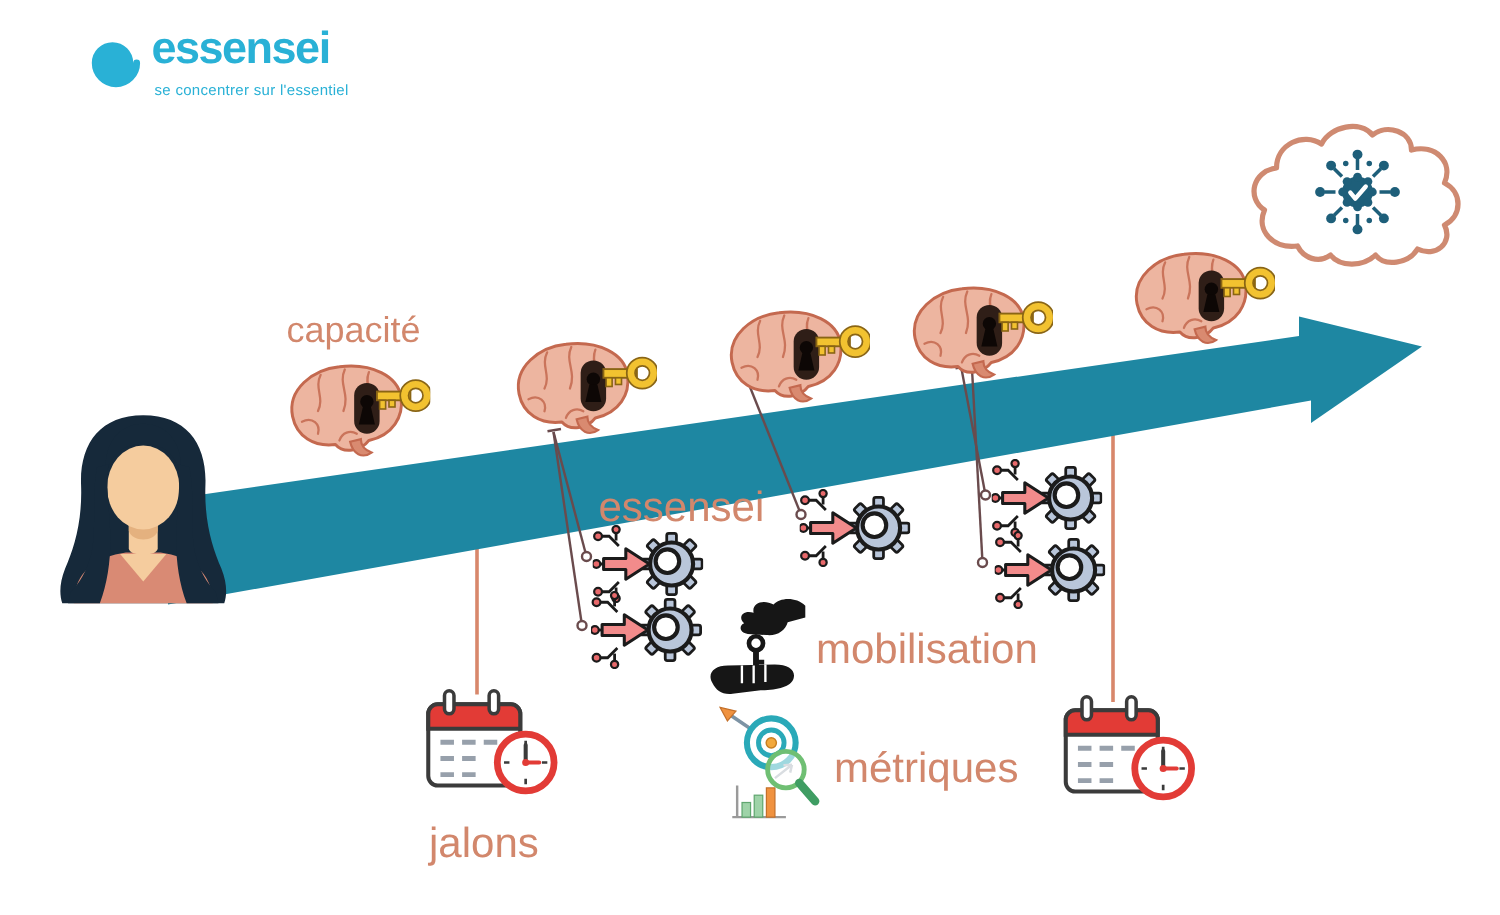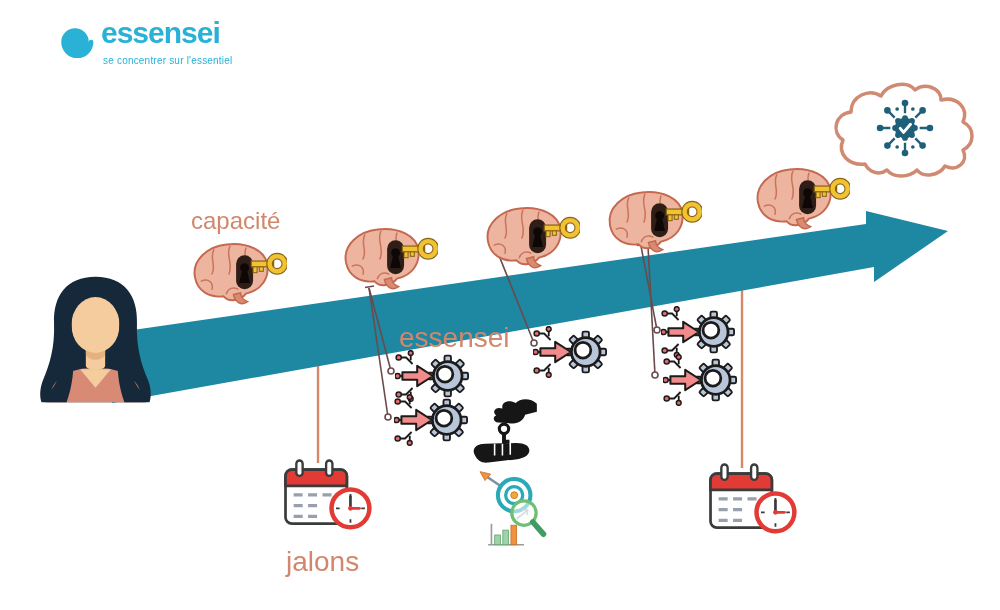--- a/index.html
+++ b/index.html
@@ -245,24 +245,26 @@
       <use href="#sym-gear"></use>
     </svg>
   <svg class="abs" style="left:663px;top:354px" width="74" height="52">
       <use href="#sym-gear"></use>
     </svg>
   <div class="lbl" style="left:399px;top:322px">essensei</div>
 
   <svg class="abs" style="left:467px;top:396px" width="74" height="72">
       <use href="#sym-hand"></use>
     </svg>
+  <div class="lbl" style="left:544px;top:417px">mobilisation</div>
 
   <svg class="abs" style="left:477px;top:470px" width="76" height="78">
       <use href="#sym-metrics"></use>
     </svg>
+  <div class="lbl" style="left:556px;top:496px">métriques</div>
 
   <svg class="abs" style="left:281px;top:454px" width="92" height="78">
       <use href="#sym-calendar"></use>
     </svg>
   <svg class="abs" style="left:706px;top:458px" width="92" height="78">
       <use href="#sym-calendar"></use>
     </svg>
   <div class="lbl" style="left:286px;top:546px">jalons</div>
 
 </div>

